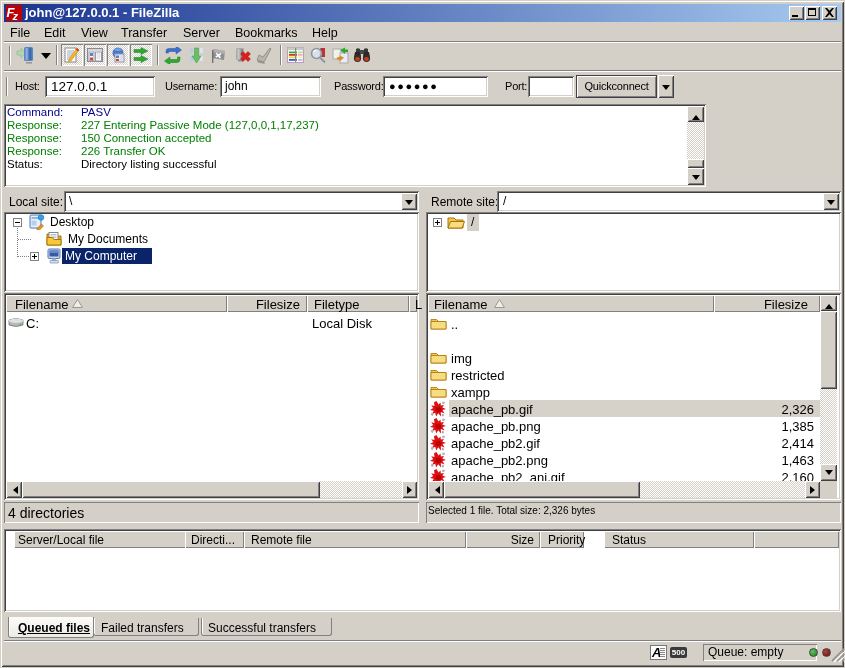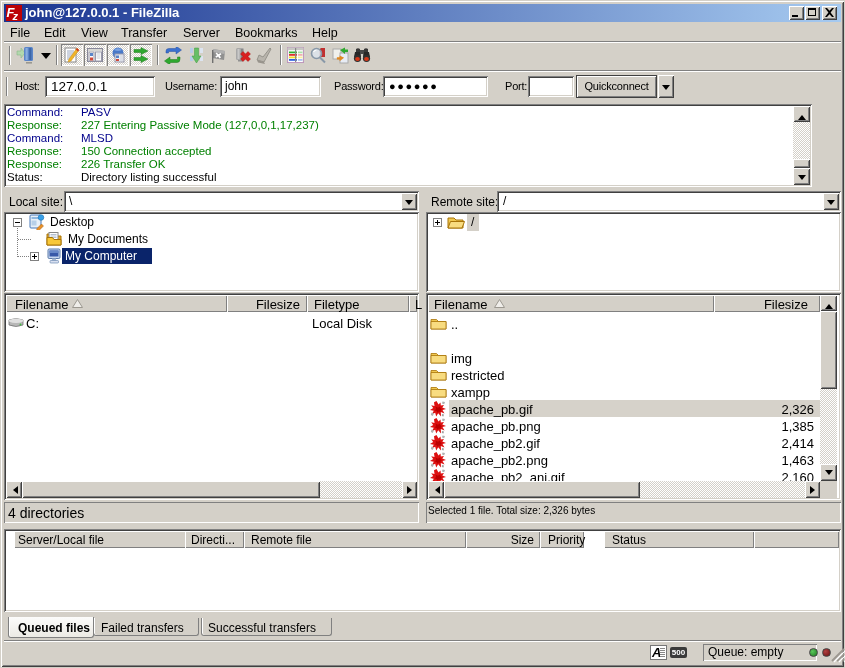--- a/index.html
+++ b/index.html
@@ -234,25 +234,24 @@
       <span class="abs" style="left:6px; top:4px; font-size:11px; letter-spacing:1.6px;">●●●●●●</span>
     </div>
   <span class="abs" style="left:501px; top:10px;">Port:</span>
   <div class="abs sunken2 white" style="left:524px; top:6px; width:46px; height:21px;"></div>
   <div class="abs" style="left:572px; top:5px; width:81px; height:23px; background:#D4D0C8; border:1px solid #404040; box-shadow: inset 1px 1px 0 #fff, inset -1px -1px 0 #808080; text-align:center; line-height:21px;">Quickconnect</div>
   <div class="abs btn" style="left:654px; top:5px; width:16px; height:23px;">
       <div class="abs" style="left:4px; top:10px; width:0; height:0; border:4px solid transparent; border-top:5px solid #000;"></div>
     </div>
 </div>
 
-<div class="abs sunken2 white" style="left:4px; top:104px; width:808px; height:83px;">
+<div class="abs sunken2 white" style="left:4px; top:104px; width:702px; height:83px;">
   <div class="abs" style="left:3px; top:2px; line-height:13px; font-size:11.5px;">
     <div><span style="color:#00008B; display:inline-block; width:74px;">Command:</span><span style="color:#00008B;">PASV</span></div>
     <div><span style="color:#008000; display:inline-block; width:74px;">Response:</span><span style="color:#008000;">227 Entering Passive Mode (127,0,0,1,17,237)</span></div>
-    <div><span style="color:#00008B; display:inline-block; width:74px;">Command:</span><span style="color:#00008B;">MLSD</span></div>
     <div><span style="color:#008000; display:inline-block; width:74px;">Response:</span><span style="color:#008000;">150 Connection accepted</span></div>
     <div><span style="color:#008000; display:inline-block; width:74px;">Response:</span><span style="color:#008000;">226 Transfer OK</span></div>
     <div><span style="color:#000; display:inline-block; width:74px;">Status:</span><span style="color:#000;">Directory listing successful</span></div>
   </div>
   <div class="abs sbtrack" id="logsb" style="right:2px; top:2px; width:17px; height:79px;">
     <div class="sbbtn" style="left:0; top:0; width:17px; height:16px;">
         <div class="arr-u" style="left:5px; top:5px;"></div>
       </div>
     <div class="sbbtn" style="left:0; top:53px; width:17px; height:9px;"></div>
     <div class="sbbtn" style="left:0; top:62px; width:17px; height:17px;">
@@ -497,21 +496,21 @@
       </div>
     <div class="hdrseg" style="left:598px; width:150px;">
         <span class="hdrtxt" style="left:8px;">Status</span>
       </div>
     <div class="hdrseg" style="left:748px; width:85px;"></div>
   </div>
 </div>
 
 <div class="abs" id="tabs" style="left:4px; top:615px; width:837px; height:26px; background:#D4D0C8;">
   <div class="abs" style="left:4px; top:2px; width:86px; height:21px; background:linear-gradient(to bottom,#FCFCFB,#ECEAE4); border:1px solid #808080; border-top:none; border-radius:0 0 3px 3px; box-shadow: inset 1px 0 0 #fff;"></div>
-  <span class="abs" style="left:14px; top:6px; font-weight:bold;">Queued files</span>
+  <span class="abs" style="left:14px; top:6px; font-weight:bold;text-decoration:underline;">Queued files</span>
   <div class="abs" style="left:89px; top:3px; width:106px; height:18px; background:#D4D0C8; border:1px solid #808080; border-top:none; border-radius:0 0 3px 3px; box-shadow: inset 1px 0 0 #fff;"></div>
   <span class="abs" style="left:97px; top:6px;">Failed transfers</span>
   <div class="abs" style="left:197px; top:3px; width:131px; height:18px; background:#D4D0C8; border:1px solid #808080; border-top:none; border-radius:0 0 3px 3px; box-shadow: inset 1px 0 0 #fff;"></div>
   <span class="abs" style="left:204px; top:6px;">Successful transfers</span>
 </div>
 
 <div class="abs" id="statusbar" style="left:4px; top:640px; width:837px; height:24px; background:#D4D0C8; box-shadow: inset 0 1px 0 #808080, inset 0 2px 0 #fff;">
   <div class="abs" style="left:646px; top:5px; width:17px; height:15px; background:#fff; border:1px solid #777;">
     <span style="position:absolute; left:1px; top:-1px; font-size:13px; font-weight:bold; font-style:italic;">A</span>
     <div style="position:absolute; right:1px; top:2px; width:5px; height:10px; background:repeating-linear-gradient(to bottom,#888 0 1px,#fff 1px 2px);"></div>

